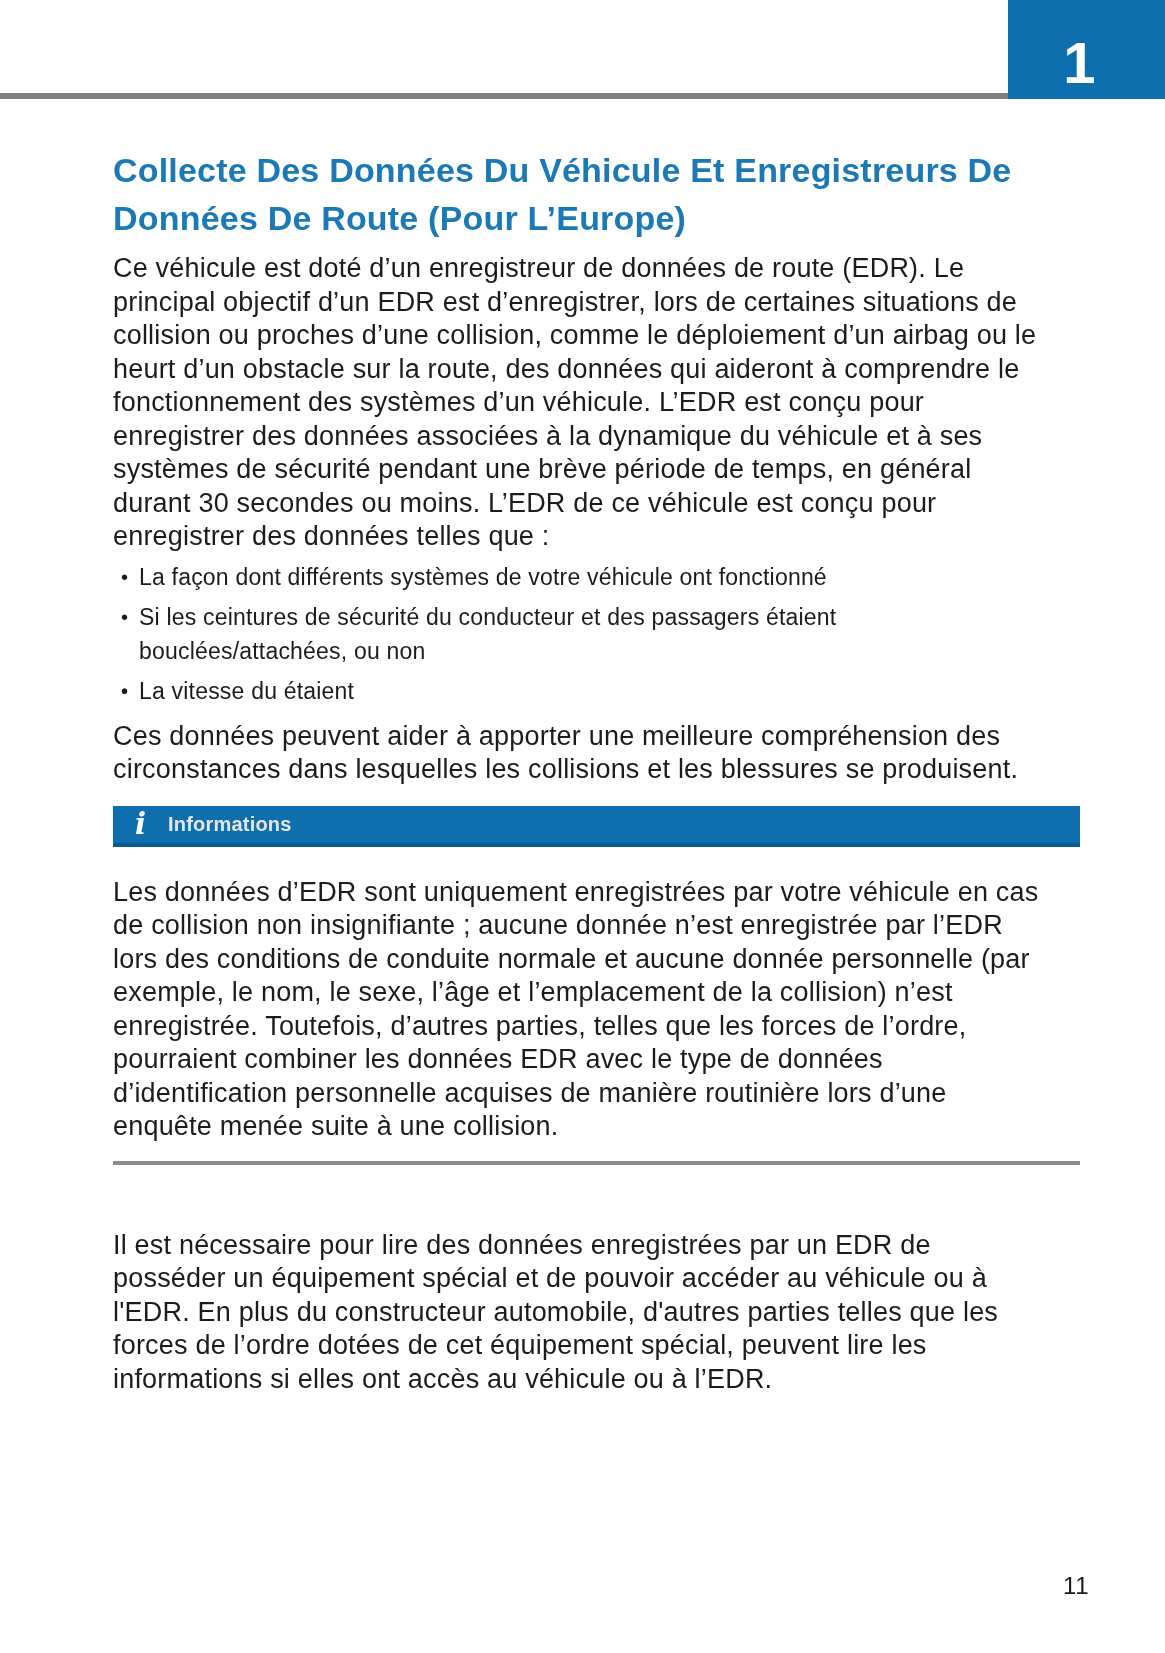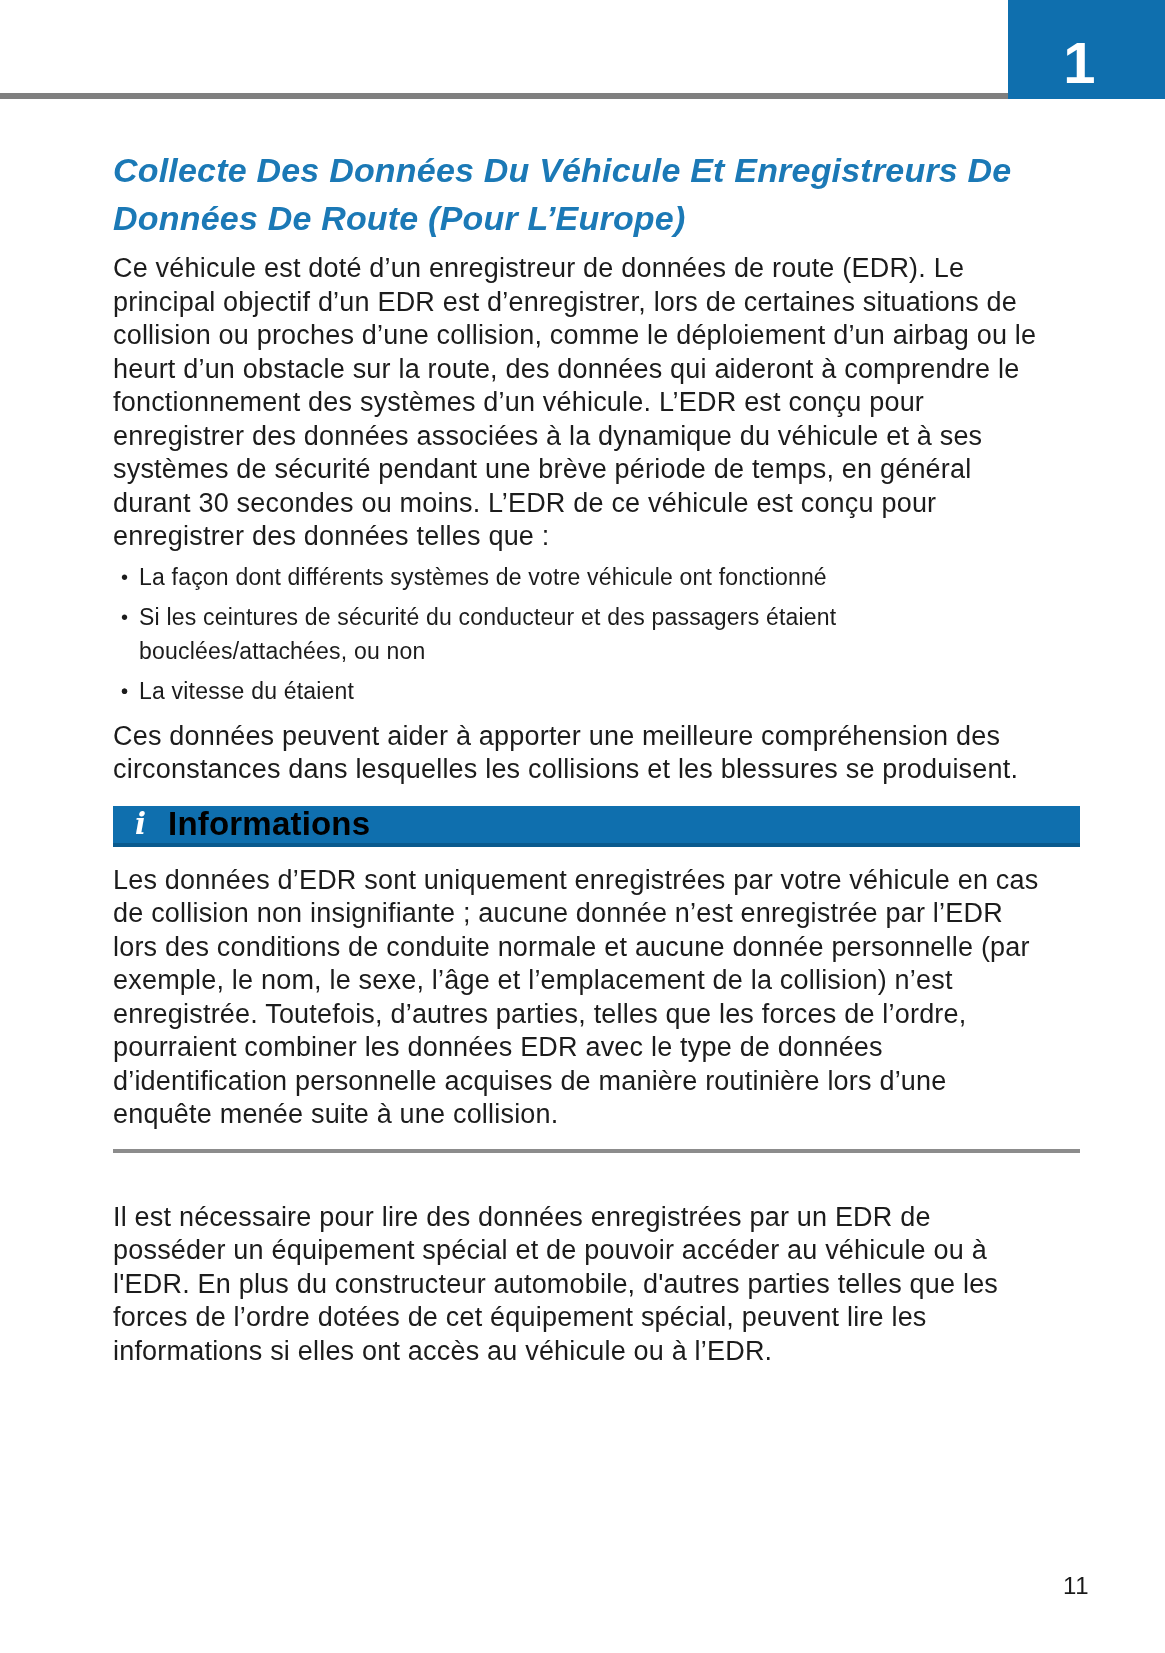--- a/index.html
+++ b/index.html
@@ -52,21 +52,20 @@
     color: #1c1c1c;
   }
   h1.title {
     margin: 146px 0 0 0;
     width: 930px;
     color: #1b79b6;
     font-size: 34px;
     line-height: 48px;
     font-weight: 700;
     letter-spacing: 0.2px;
-    font-style: italic;
   }
   p.body {
     width: 928px;
     margin: 0;
     font-size: 27px;
     line-height: 33.5px;
     letter-spacing: 0.2px;
     color: #1c1c1c;
   }
   p.intro { margin-top: 10px; }
@@ -104,34 +103,34 @@
   .info-banner .info-icon {
     color: #ffffff;
     font-family: "DejaVu Serif", serif;
     font-style: italic;
     font-weight: 700;
     font-size: 29px;
     margin-left: 22px;
     line-height: 1;
   }
   .info-banner .info-title {
-    color: #000000;
-    font-size: 33px;
+    color: #e5e5e5;
+    font-size: 20px;
     font-weight: 700;
     margin-left: 22px;
     letter-spacing: 0.2px;
   }
-  p.info-body { margin-top: 17px; }
+  p.info-body { margin-top: 29px; }
   .divider {
     margin-top: 17px;
     width: 967px;
     height: 4px;
     background: #8c8c8c;
   }
-  p.final { margin-top: 48px; }
+  p.final { margin-top: 64px; }
   .page-number {
     position: absolute;
     right: 76px;
     top: 1572px;
     font-size: 24px;
     color: #1a1a1a;
     letter-spacing: 0.5px;
   }
 </style>
 </head>

